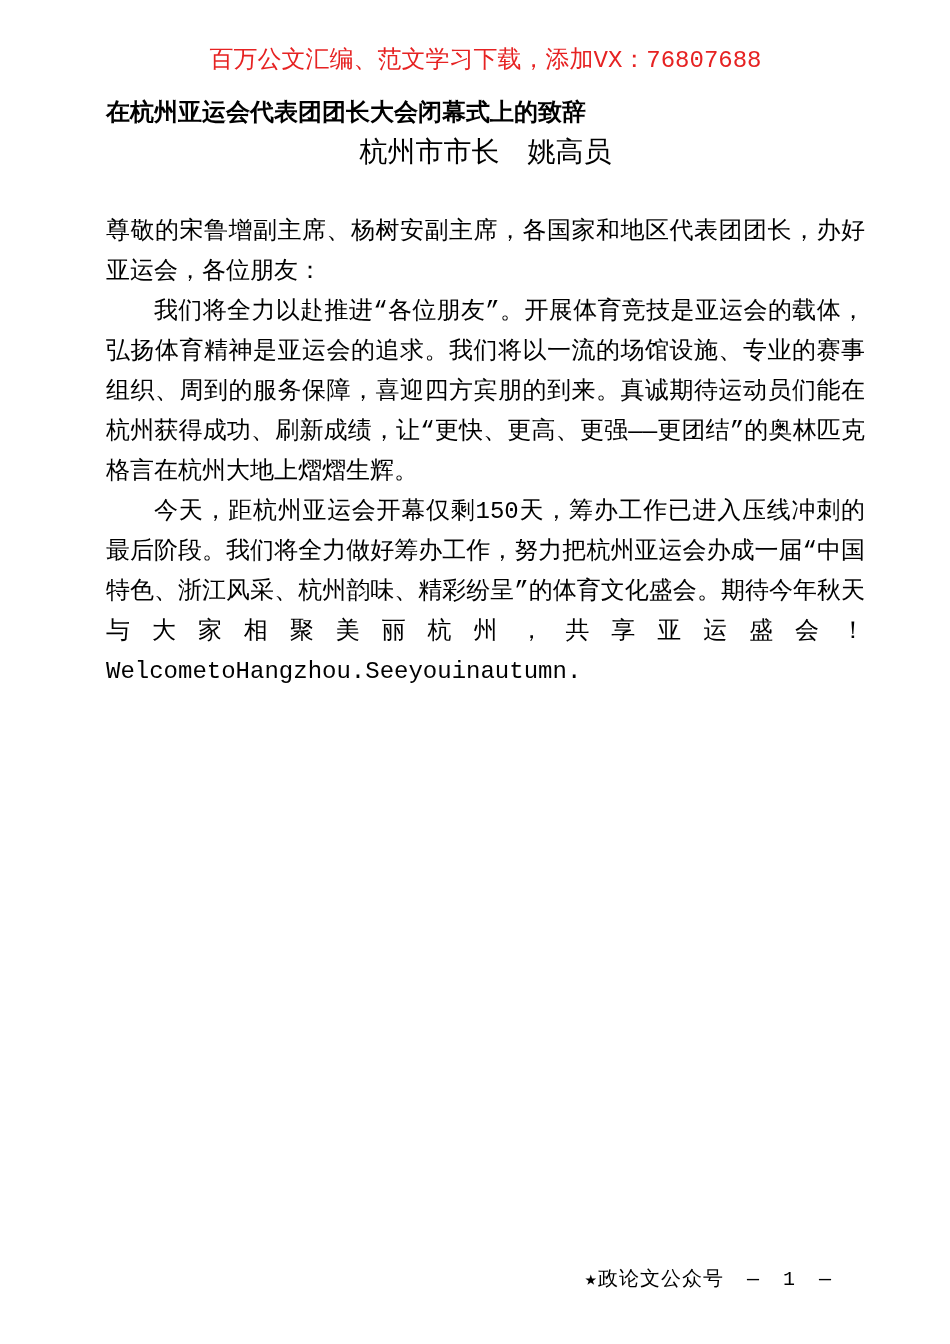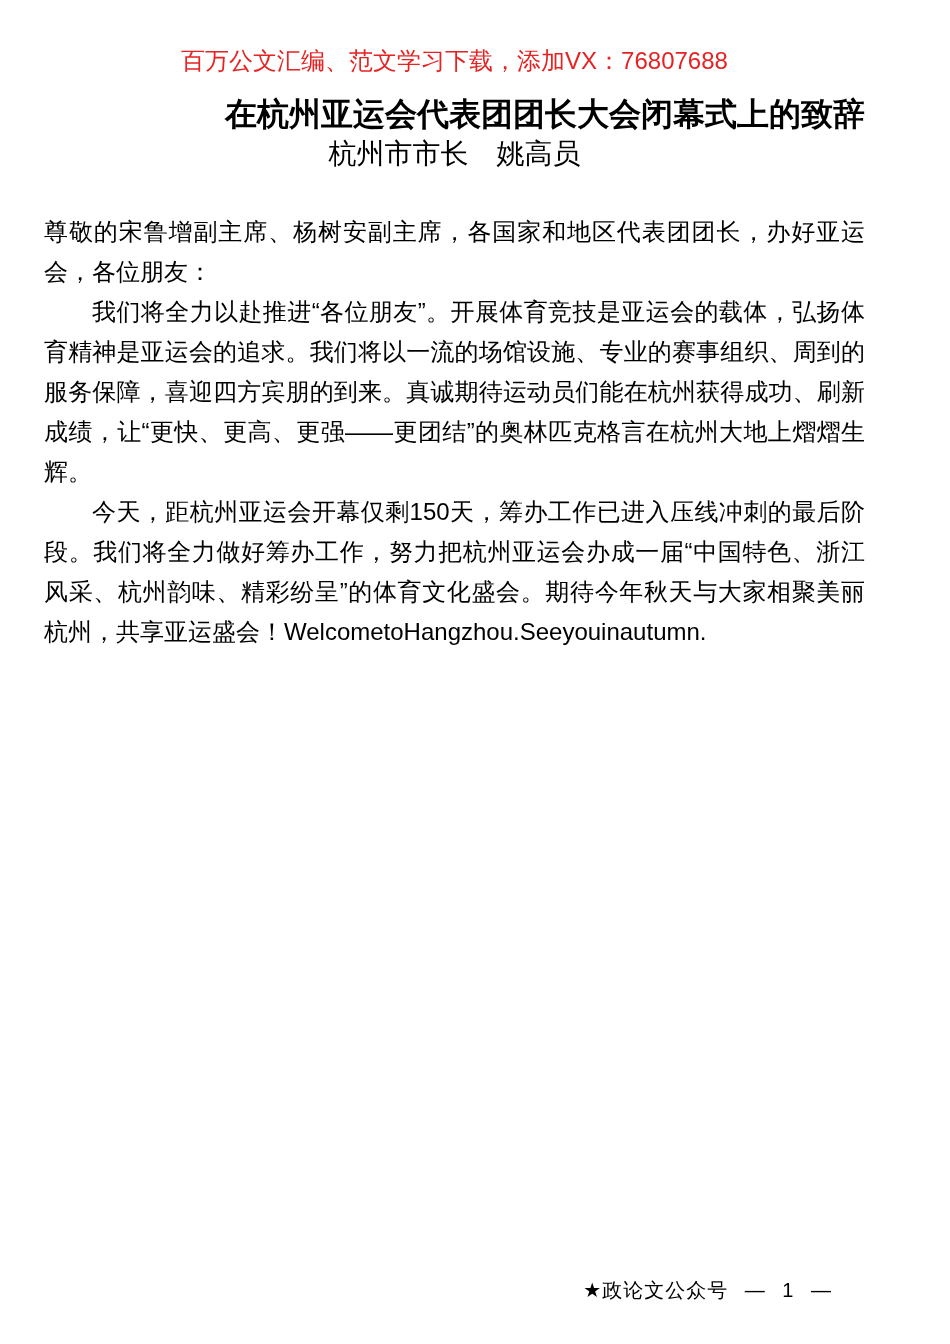--- a/index.html
+++ b/index.html
@@ -11,34 +11,35 @@
     width: 950px;
     height: 1344px;
     position: relative;
     overflow: hidden;
     font-family: "Liberation Sans", "DejaVu Sans", sans-serif;
     color: #000000;
   }
   .page {
     position: absolute;
     inset: 0;
-    padding: 46px 85px 0 44px;
+    padding: 46px 85px 0 106px;
     box-sizing: border-box;
+    font-family: Liberation Mono, monospace;
   }
   .ad-banner {
     text-align: center;
     color: #e62222;
     font-size: 24px;
     line-height: 30px;
     font-weight: 400;
   }
   .doc-title {
     margin: 22px 0 0 0;
-    text-align: right;
-    font-size: 32px;
+    text-align: left;
+    font-size: 24px;
     font-weight: 600;
     line-height: 32px;
   }
   .doc-author {
     margin-top: 8px;
     text-align: center;
     font-size: 28px;
     font-weight: 400;
     line-height: 32px;
   }
@@ -59,21 +60,21 @@
   .content p {
     margin: 0;
     text-indent: 2em;
   }
   .content p.greeting {
     text-indent: 0;
   }
   .page-footer {
     position: absolute;
     right: 108px;
-    bottom: 40px;
+    bottom: 52px;
     font-size: 20px;
     color: #000000;
     letter-spacing: 1px;
     white-space: nowrap;
   }
   .page-footer .dash {
     margin: 0 10px;
   }
 </style>
 </head>

